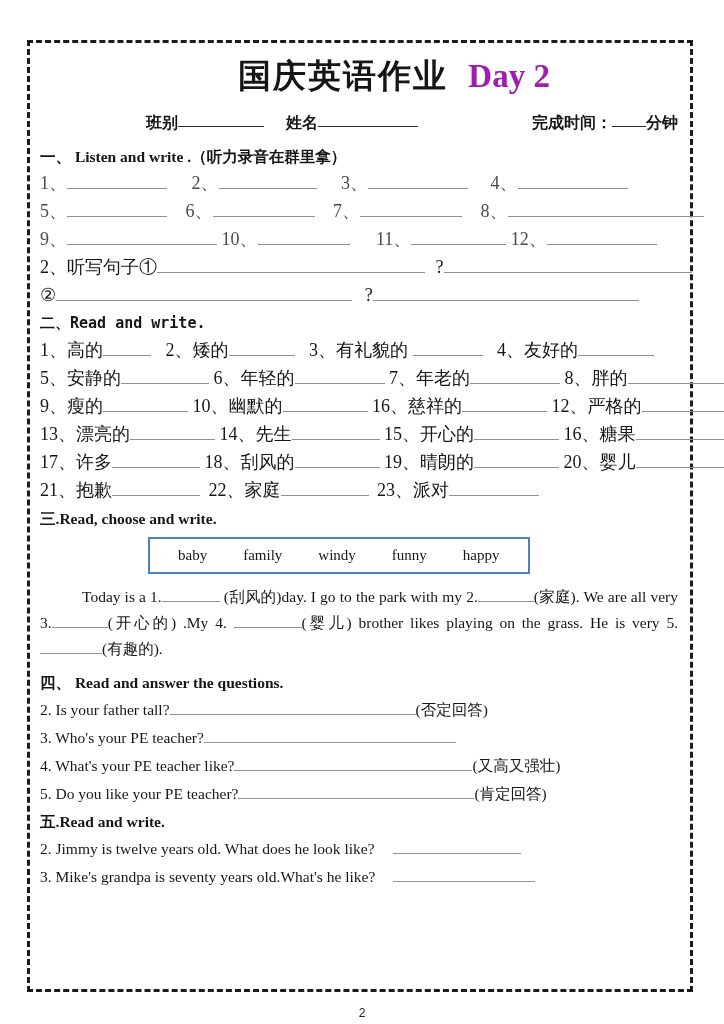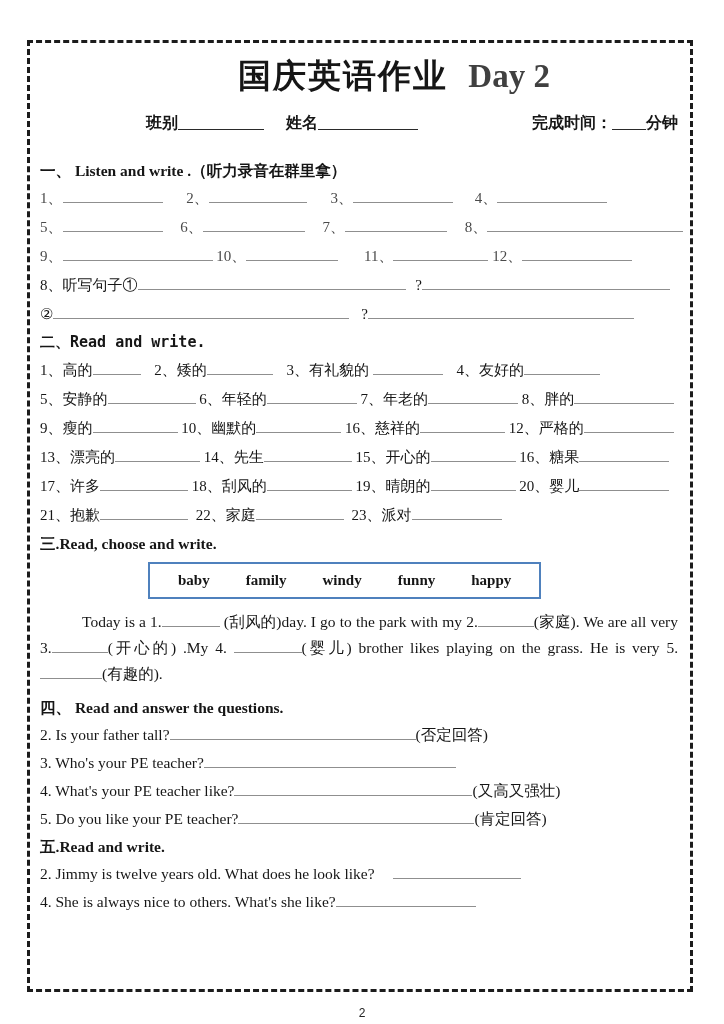--- a/index.html
+++ b/index.html
@@ -10,34 +10,34 @@
   .frame{
     position:absolute;left:27px;top:40px;width:666px;height:952px;
     border:3px dashed #1c1c1c;box-sizing:border-box;
     padding:8px 12px 0 10px;
   }
   .title{
     text-align:center;padding-left:70px;margin-top:6px;
     font-size:33px;font-weight:bold;white-space:nowrap;line-height:1.2;
   }
   .title-cn{font-family:Liberation Mono, monospace;font-weight:900;letter-spacing:2px;}
-  .title-day{color:#404040;margin-left:12px;}
+  .title-day{color:#a21caf;margin-left:12px;}
   .hdr{
-    display:flex;align-items:center;font-weight:bold;font-size:16px;
-    margin:14px 0 28px;padding-left:106px;white-space:nowrap;
+    display:flex;align-items:flex-start;font-weight:bold;font-size:16px;
+    margin:14px 0 14px;padding-left:106px;white-space:nowrap;
   }
   .bl{display:inline-block;border-bottom:1px solid #8f8f8f;height:13px;}
   .bld{border-bottom-color:#2a2a2a;}
   .right-grp{margin-left:auto;}
   .sec-h{font-weight:bold;font-size:15.5px;margin:0 0 10px;line-height:17px;}
   .sec-h.mono{font-family:"DejaVu Sans Mono",monospace;font-size:15px;}
-  .line{margin:0 0 12px;line-height:15px;font-size:15px;white-space:nowrap;}
+  .line{margin:0 0 12px;line-height:15px;font-size:18px;white-space:nowrap;}
   .s1line{color:#4a4a4a;}
   .dict{color:#161616;}
-  .wordbox-wrap{margin:2px 0 10px;font-weight:bold;}
+  .wordbox-wrap{margin:2px 0 10px;}
   .wordbox{
     display:inline-flex;gap:36px;border:2px solid #4f81bd;
     padding:8px 28px;font-size:15px;margin-left:108px;background:#fff;
   }
   .para{
     font-size:15.5px;line-height:26px;text-align:justify;
     text-indent:42px;margin:0 0 12px;
   }
   .para .bl{text-indent:0;}
   .s4line{font-size:15.5px;}
@@ -79,21 +79,21 @@
     <span style="margin-left:14px">7、</span><span class="bl" style="width:102px"></span>
     <span style="margin-left:14px">8、</span><span class="bl" style="width:196px"></span>
   </div>
   <div class="line s1line">
     <span>9、</span><span class="bl" style="width:150px"></span>
     <span>10、</span><span class="bl" style="width:92px"></span>
     <span style="margin-left:22px">11、</span><span class="bl" style="width:95px"></span>
     <span>12、</span><span class="bl" style="width:110px"></span>
   </div>
   <div class="line dict">
-    <span>8、听写句子</span><span>①</span><span class="bl" style="width:268px"></span>
+    <span>2、听写句子</span><span>①</span><span class="bl" style="width:268px"></span>
     <span style="margin-left:6px">?</span><span class="bl" style="width:248px"></span>
   </div>
   <div class="line dict">
     <span>②</span><span class="bl" style="width:296px"></span>
     <span style="margin-left:8px">?</span><span class="bl" style="width:266px"></span>
   </div>
 
   <div class="sec-h mono">二、Read and write.</div>
   <div class="line">
     <span>1、高的</span><span class="bl" style="width:48px"></span>
@@ -157,18 +157,18 @@
   </div>
   <div class="line s4line">
     <span>5. Do you like your PE teacher?</span><span class="bl" style="width:236px"></span><span>(肯定回答)</span>
   </div>
 
   <div class="sec-h">五.Read and write.</div>
   <div class="line s4line">
     <span>2. Jimmy is twelve years old. What does he look like?</span><span class="bl" style="width:128px;margin-left:18px"></span>
   </div>
   <div class="line s4line">
-    <span>4. She is always nice to others. What's she like?</span><span class="bl" style="width:140px"></span>
+    <span>3. Mike's grandpa is seventy years old.What's he like?</span><span class="bl" style="width:142px;margin-left:18px"></span>
   </div>
 
 </div>
 
 <div class="pagenum">2</div>
 
 </body></html>

